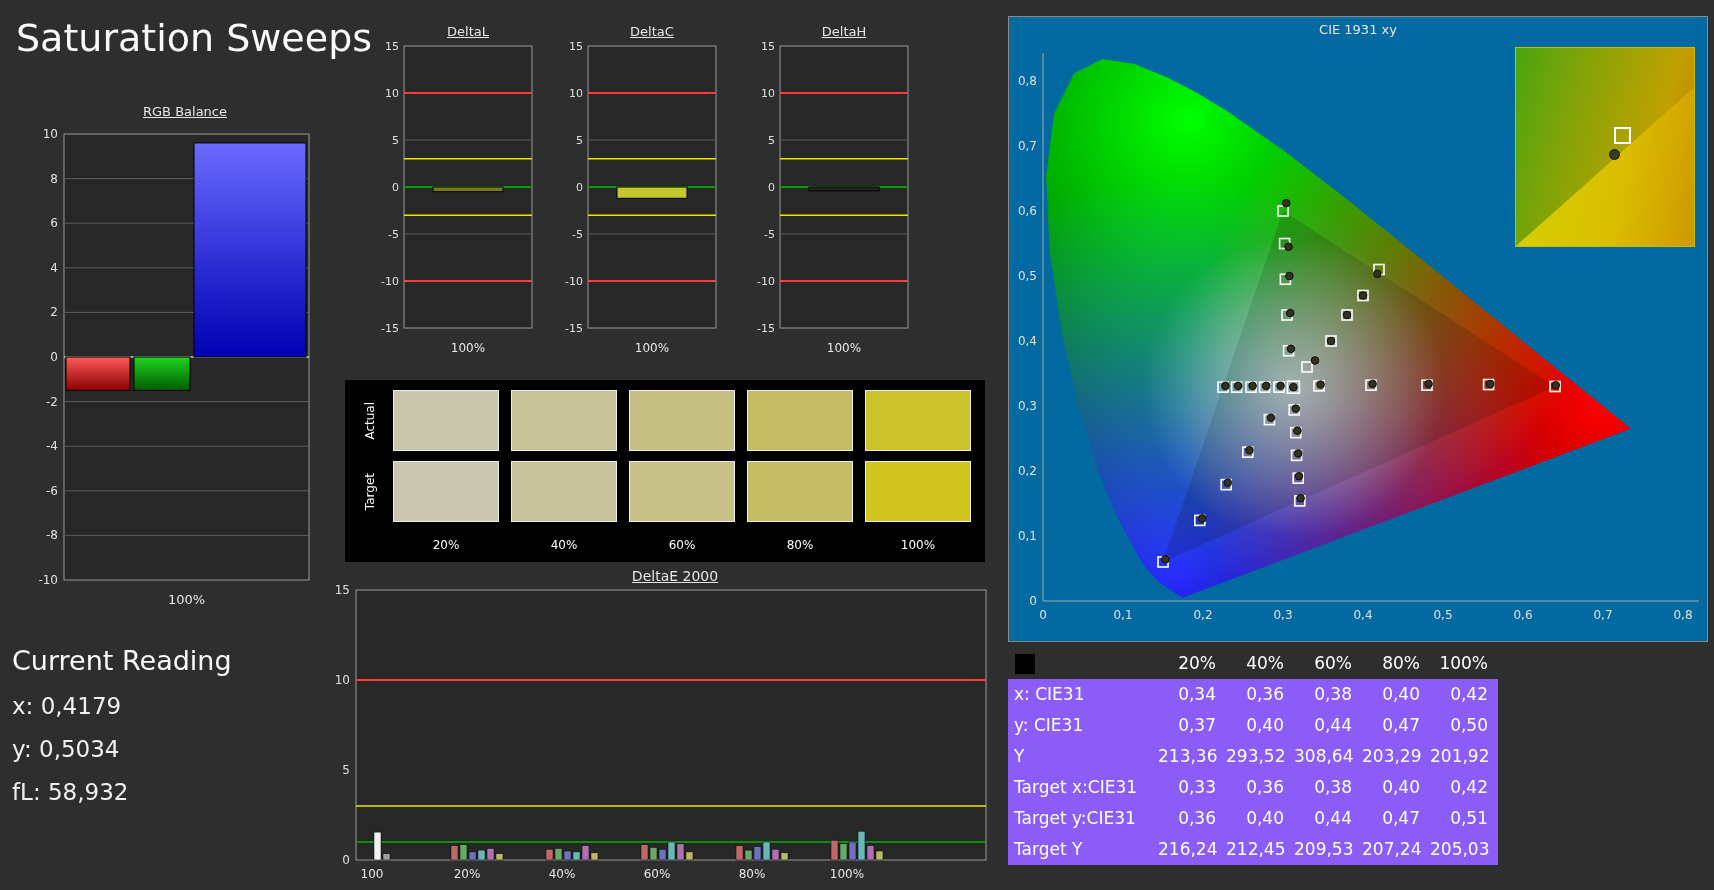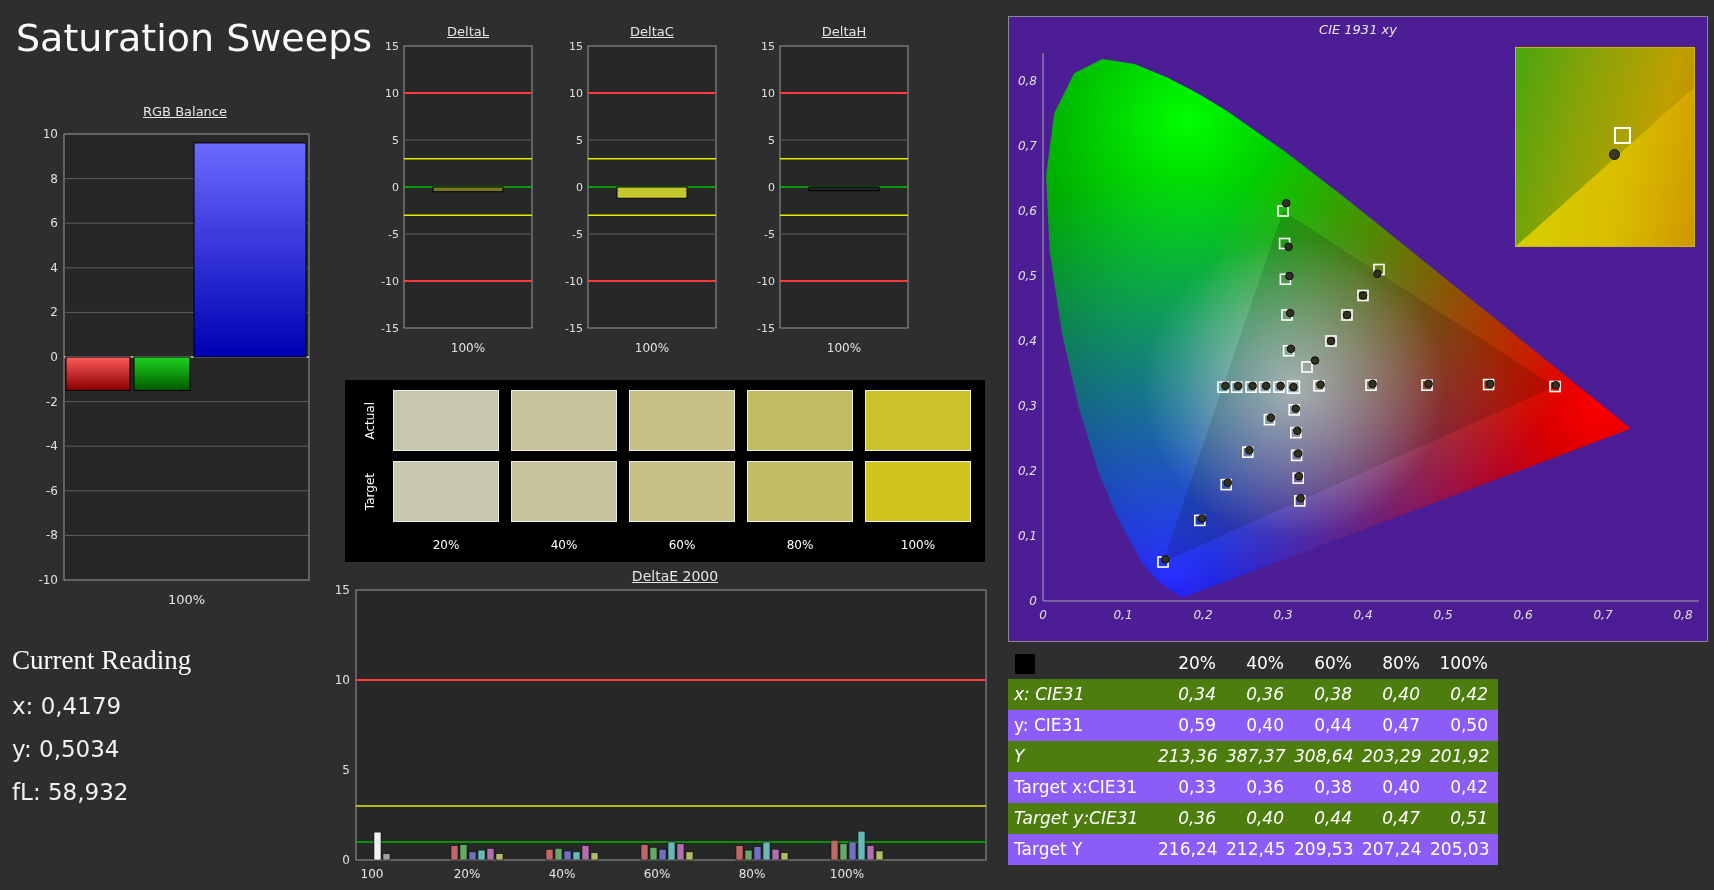--- a/index.html
+++ b/index.html
@@ -2,47 +2,47 @@
 <html><head>
 <meta charset="utf-8">
 <style>
   html,body{margin:0;padding:0;background:#2e2e2e;}
   body{font-family:"DejaVu Sans","Liberation Sans",sans-serif;color:#fff;}
   #root{position:relative;width:1714px;height:890px;overflow:hidden;background:#2e2e2e;}
   .abs{position:absolute;}
   .page-title{font-size:38px;font-weight:400;color:#fafafa;}
   .chart-title{font-size:13px;color:#e6e6e6;text-align:center;height:16px;text-decoration:underline;}
   .panel{position:absolute;}
-  .reading-title{font-size:27px;color:#fafafa;margin:0 0 6px 0;font-weight:400;font-family:Liberation Serif, serif;}
+  .reading-title{font-size:27px;color:#fafafa;margin:0 0 6px 0;font-weight:400;}
   .reading-line{font-size:23px;color:#f0f0f0;margin-top:17px;}
   
   #swatch-panel{left:345px;top:380px;width:640px;height:182px;background:#000;
     display:grid;grid-template-columns:22px repeat(5,1fr);grid-template-rows:1fr 1fr 20px;
     column-gap:12px;row-gap:10px;padding:10px 14px;box-sizing:border-box;}
   .swatch-rowlabel{color:#fff;font-size:12px;writing-mode:vertical-rl;transform:rotate(180deg);
     align-self:center;justify-self:center;}
   .swatch{border:1px solid #ececec;}
   .swatch-collabel{color:#fff;font-size:12px;text-align:center;align-self:end;}
   
-  #cie-panel{left:1008px;top:16px;width:700px;height:626px;background:#4c1d95;border:1px solid #8a8a8a;box-sizing:border-box;font-style:italic;}
+  #cie-panel{left:1008px;top:16px;width:700px;height:626px;background:#0369a1;border:1px solid #8a8a8a;box-sizing:border-box;}
   #cie-title{position:absolute;top:5px;left:0;width:100%;text-align:center;font-size:13px;color:#e6e6e6;}
   #cie-svg{position:absolute;left:0;top:22px;}
   #cie-inset{position:absolute;right:12px;top:30px;width:178px;height:198px;border:1px solid #caba00;
     background:linear-gradient(105deg,#4aa50e 0%,#8aa307 35%,#c0a000 72%,#c27a00 100%);overflow:hidden;}
   #cie-inset .wedge{position:absolute;inset:0;clip-path:polygon(0% 100%,100% 20%,100% 100%);
     background:linear-gradient(100deg,#e0d800 0%,#ddc000 60%,#d09a00 100%);opacity:.92;}
   #cie-inset .sq{position:absolute;left:55%;top:40%;width:13px;height:13px;border:2px solid #fff;}
   #cie-inset .dot{position:absolute;left:52%;top:51%;width:9px;height:9px;border-radius:50%;
     background:#3a3a24;border:1px solid #111;}
   
   #cal-table{left:1008px;top:648px;width:492px;display:grid;grid-template-columns:150px repeat(5,68px);font-size:17px;}
   .tcell{height:31px;line-height:31px;white-space:nowrap;overflow:hidden;}
   .tcell.val{text-align:right;padding-right:10px;}
   .tcell.lab{padding-left:6px;}
-  .row-dark{background:#4d7c0f;color:#fff;font-style:italic;}
+  .row-dark{background:#8b5cf6;color:#fff;}
   .row-gray{background:#8b5cf6;color:#fff;}
   .corner-box{display:inline-block;width:20px;height:20px;background:#000;vertical-align:middle;margin-left:1px;}
   svg text{font-family:"DejaVu Sans","Liberation Sans",sans-serif;}
 </style>
 </head>
 <body>
 
 <div id="root">
 
   <div class="abs page-title" style="left:16px;top:16px;">Saturation Sweeps</div>
@@ -376,28 +376,28 @@
       <div class="tcell val thead">60%</div>
       <div class="tcell val thead">80%</div>
       <div class="tcell val thead">100%</div>
       <div class="tcell lab row-dark">x: CIE31</div>
       <div class="tcell val row-dark">0,34</div>
       <div class="tcell val row-dark">0,36</div>
       <div class="tcell val row-dark">0,38</div>
       <div class="tcell val row-dark">0,40</div>
       <div class="tcell val row-dark">0,42</div>
       <div class="tcell lab row-gray">y: CIE31</div>
-      <div class="tcell val row-gray">0,59</div>
+      <div class="tcell val row-gray">0,37</div>
       <div class="tcell val row-gray">0,40</div>
       <div class="tcell val row-gray">0,44</div>
       <div class="tcell val row-gray">0,47</div>
       <div class="tcell val row-gray">0,50</div>
       <div class="tcell lab row-dark">Y</div>
       <div class="tcell val row-dark">213,36</div>
-      <div class="tcell val row-dark">387,37</div>
+      <div class="tcell val row-dark">293,52</div>
       <div class="tcell val row-dark">308,64</div>
       <div class="tcell val row-dark">203,29</div>
       <div class="tcell val row-dark">201,92</div>
       <div class="tcell lab row-gray">Target x:CIE31</div>
       <div class="tcell val row-gray">0,33</div>
       <div class="tcell val row-gray">0,36</div>
       <div class="tcell val row-gray">0,38</div>
       <div class="tcell val row-gray">0,40</div>
       <div class="tcell val row-gray">0,42</div>
       <div class="tcell lab row-dark">Target y:CIE31</div>

